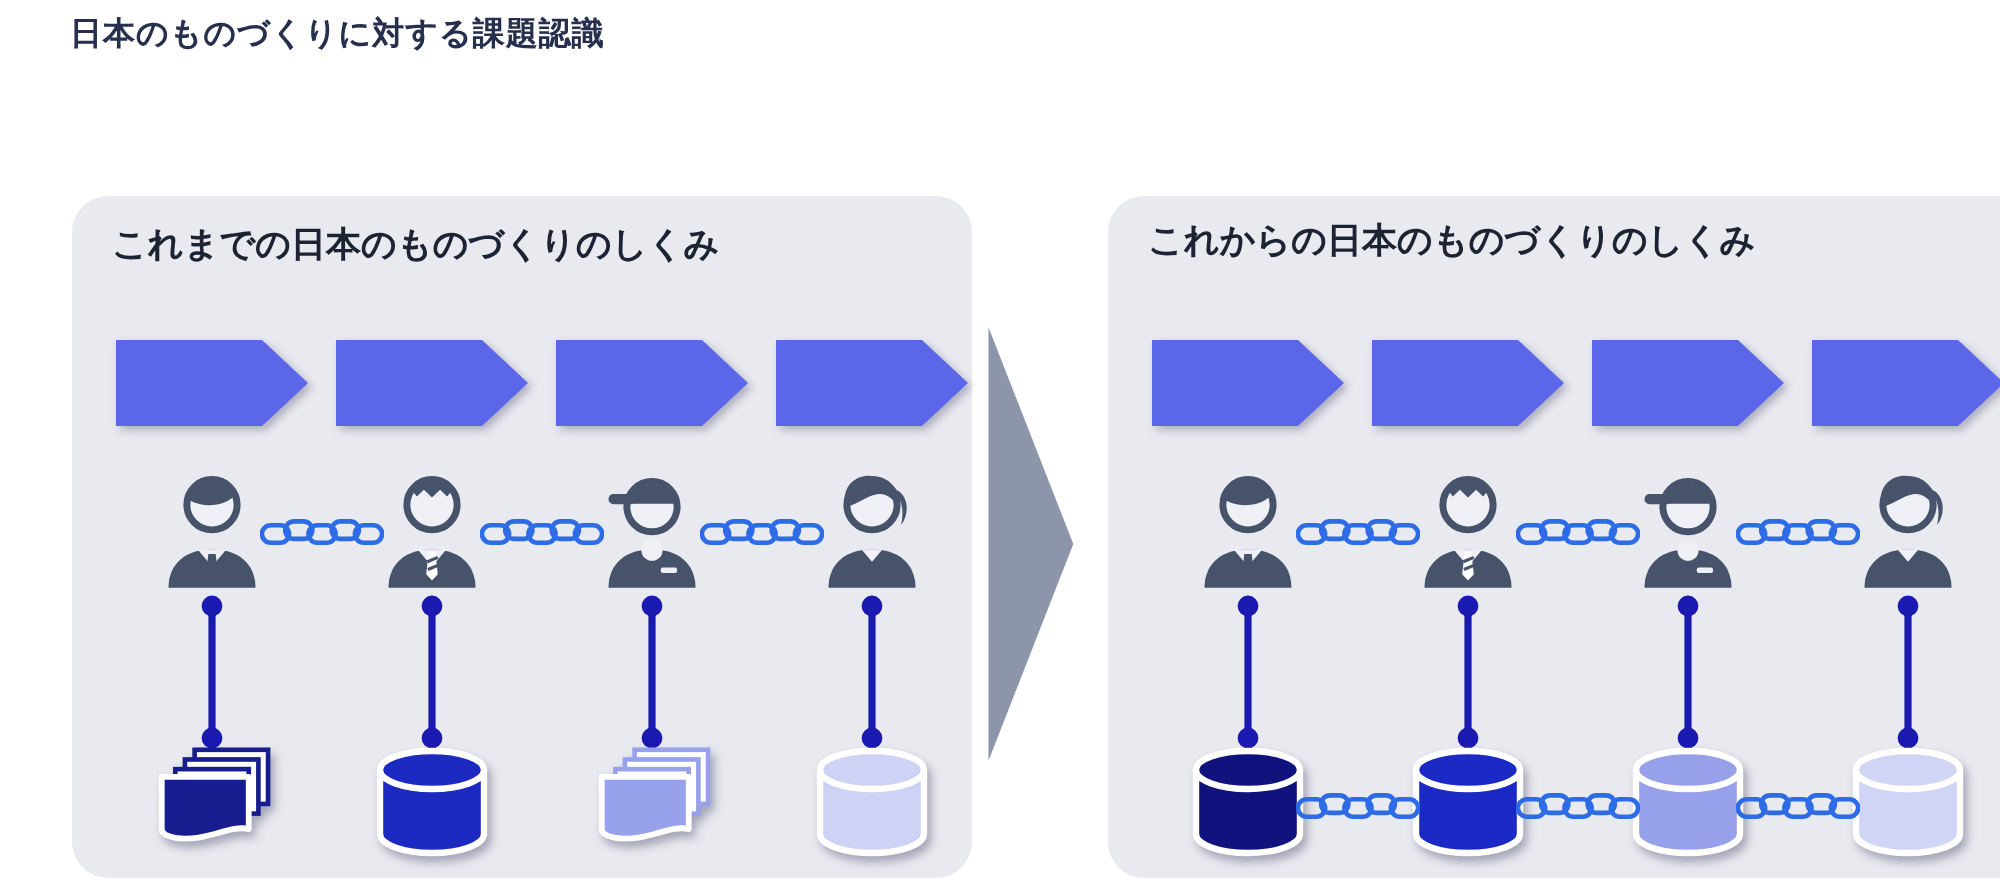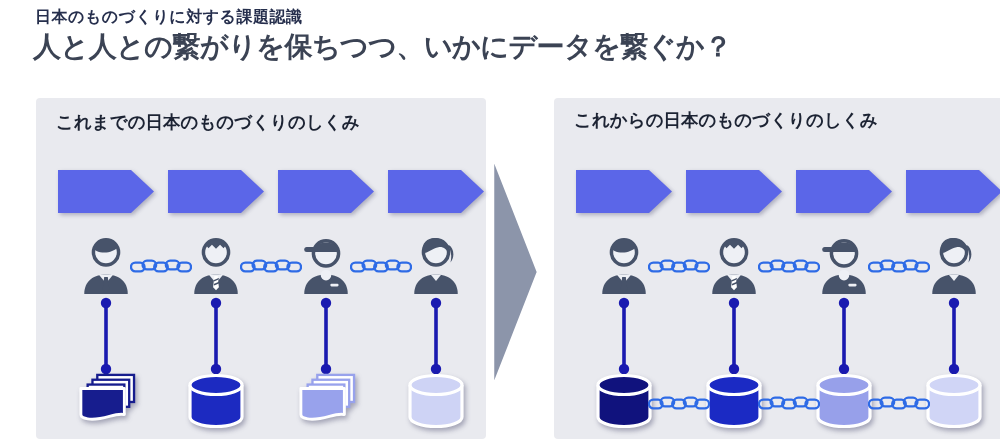--- a/index.html
+++ b/index.html
@@ -18,21 +18,21 @@
   }
   .main-title{
     position:absolute;left:33px;top:28px;
     font-size:28px;font-weight:bold;color:var(--title-text,#3b4354);
     letter-spacing:-0.5px;
   }
 
   
   .panel{
     position:absolute;top:98px;height:341px;
-    background:var(--panel-bg,#e9eaef);border-radius:4px;
+    background:var(--panel-bg,#e9eaef);border-radius:18px;
   }
   .panel-left{left:36px;width:450px;}
   .panel-right{left:554px;width:444px;padding-left:24px;}
   .panel-title{
     position:absolute;left:20px;top:12px;
     font-size:17.5px;font-weight:bold;color:var(--panel-title-text,#1c2333);
     white-space:nowrap;
   }
   .panel-title.line2{top:34px;}
   .panel-right .panel-title.line1{top:10px;}
@@ -76,21 +76,20 @@
   .divider-svg{position:absolute;left:491px;top:155px;width:50px;height:234px;}
   .divider-svg polygon{fill:var(--divider-arrow,#8c95aa);stroke:#ffffff;
     stroke-width:2.5px;stroke-linejoin:round;}
 </style>
 </head>
 <body>
 
 <div class="stage">
 
   <div class="kicker">日本のものづくりに対する課題認識</div>
-  <div class="main-title">人と人との繋がりを保ちつつ、いかにデータを繋ぐか？</div>
 
   <div class="panel panel-left">
     <div class="panel-title">これまでの日本のものづくりのしくみ</div>
 
     <svg class="proc-arrow pa1" viewBox="0 0 96 43">
         <polygon points="0,0 73,0 96,21.5 73,43 0,43"></polygon>
       </svg>
     <svg class="proc-arrow pa2" viewBox="0 0 96 43">
         <polygon points="0,0 73,0 96,21.5 73,43 0,43"></polygon>
       </svg>

